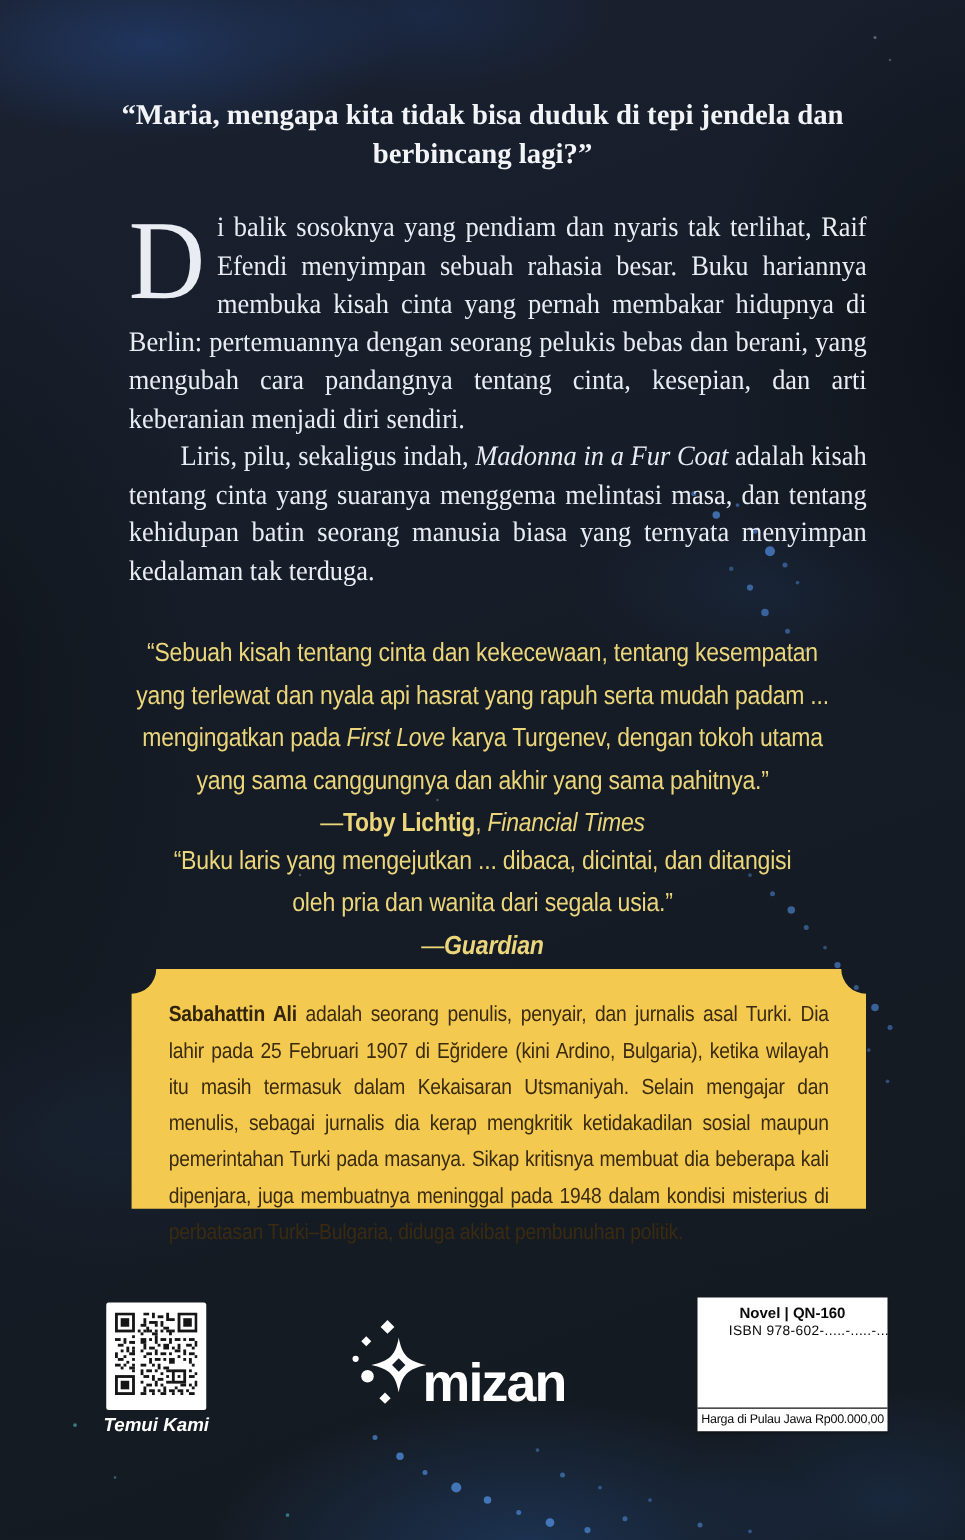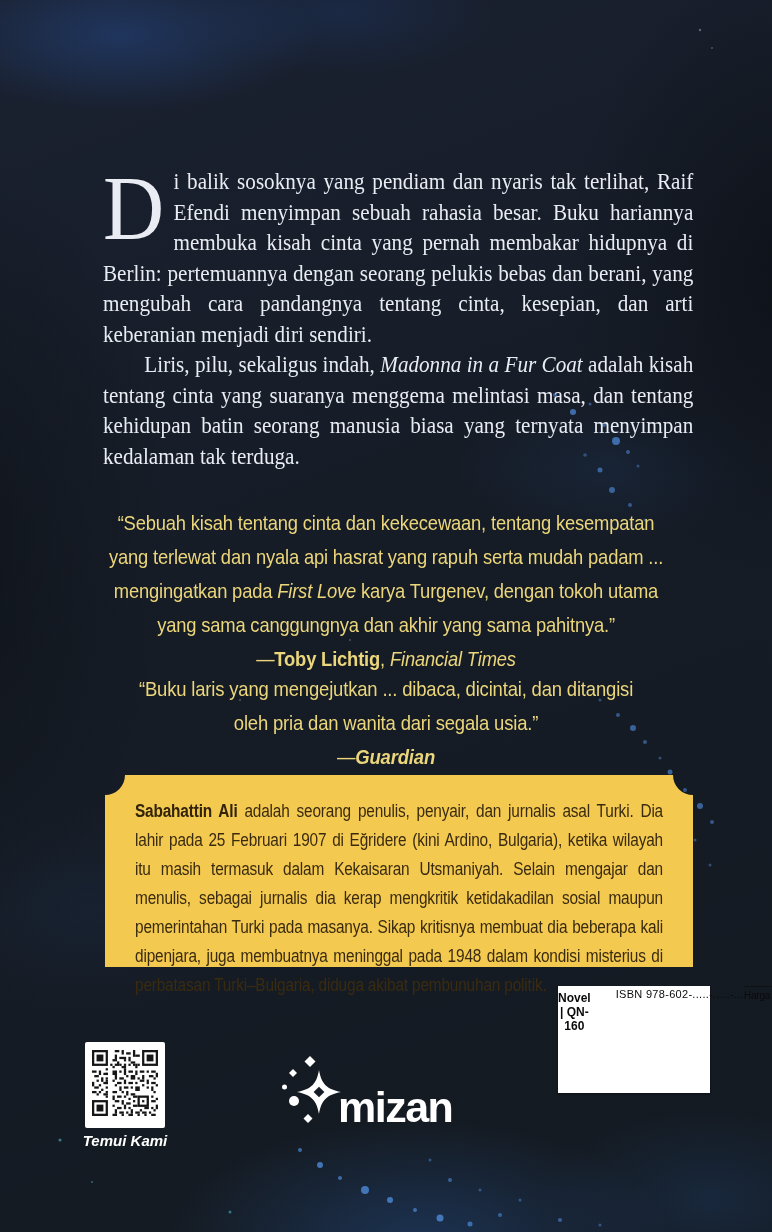--- a/index.html
+++ b/index.html
@@ -55,22 +55,22 @@
   .bio-text b{font-weight:700;color:#32230b;}
 
   .qr-tile{top:1042px;left:85px;width:80px;height:86px;background:#fff;border-radius:2px;}
   .qr-tile svg{position:absolute;top:8px;left:7px;}
   .qr-label{top:1132px;left:55px;width:140px;text-align:center;font-weight:700;font-size:15px;color:#fff;font-style:italic;}
 
   .publisher-logo{top:1054px;left:281px;display:flex;align-items:flex-end;text-align:right;}
   .wordmark{font-weight:700;font-size:43px;line-height:40px;letter-spacing:-1.5px;color:#fff;margin-left:-7px;margin-bottom:1px;}
 
   .isbn-box{
-    top:986px;left:558px;width:152px;height:107px;background:#fff;color:#0a0a0a;
-    display:flex;box-shadow:0 1px 2px rgba(0,0,0,.4);
+    top:1038px;left:558px;width:152px;height:107px;background:#fff;color:#0a0a0a;
+    display:flex;flex-direction:column;box-shadow:0 1px 2px rgba(0,0,0,.4);
   }
   .isbn-cat{font-weight:700;font-size:12px;text-align:center;padding-top:5px;}
   .isbn-num{font-size:11px;text-align:center;letter-spacing:.3px;padding-top:2px;white-space:nowrap;margin-left:25px;}
   .isbn-spacer{flex:1;}
   .isbn-price{border-top:1.5px solid #111;font-size:10px;letter-spacing:-.2px;text-align:center;padding:3px 0 4px;white-space:nowrap;}
 </style>
 </head>
 <body>
 
 <div class="page">
@@ -131,20 +131,21 @@
       <circle cx="700" cy="30" r="1.2" fill-opacity=".4"></circle>
         <circle cx="712" cy="48" r="1" fill-opacity=".3"></circle>
     </g>
     <g fill="#58c8d8">
       <circle cx="60" cy="1140" r="1.5" fill-opacity=".55"></circle>
         <circle cx="92" cy="1182" r="1" fill-opacity=".45"></circle>
       <circle cx="230" cy="1212" r="1.5" fill-opacity=".5"></circle>
     </g>
   </svg>
 
+  <div class="layer top-quote">“Maria, mengapa kita tidak bisa duduk di tepi jendela dan berbincang lagi?”</div>
 
   <div class="layer synopsis">
     <p><span class="dropcap">D</span><span>i balik sosoknya yang pendiam dan nyaris tak terlihat, Raif Efendi menyimpan sebuah rahasia besar. Buku hariannya membuka kisah cinta yang pernah membakar hidupnya di Berlin: pertemuannya dengan seorang pelukis bebas dan berani, yang mengubah cara pandangnya tentang cinta, kesepian, dan arti keberanian menjadi diri sendiri.</span></p>
     <p class="para2"><span>Liris, pilu, sekaligus indah, </span><i>Madonna in a Fur Coat</i><span> adalah kisah tentang cinta yang suaranya menggema melintasi masa, dan tentang kehidupan batin seorang manusia biasa yang ternyata menyimpan kedalaman tak terduga.</span></p>
   </div>
 
   <div class="layer review review-ft">
     <div class="review-quote"><span>“Sebuah kisah tentang cinta dan kekecewaan, tentang kesempatan yang terlewat dan nyala api hasrat yang rapuh serta mudah padam ... mengingatkan pada </span><i>First Love</i><span> karya Turgenev, dengan tokoh utama yang sama canggungnya dan akhir yang sama pahitnya.”</span></div>
     <div class="review-attr"><span>—</span><b>Toby Lichtig</b><span>, </span><i>Financial Times</i></div>
   </div>

